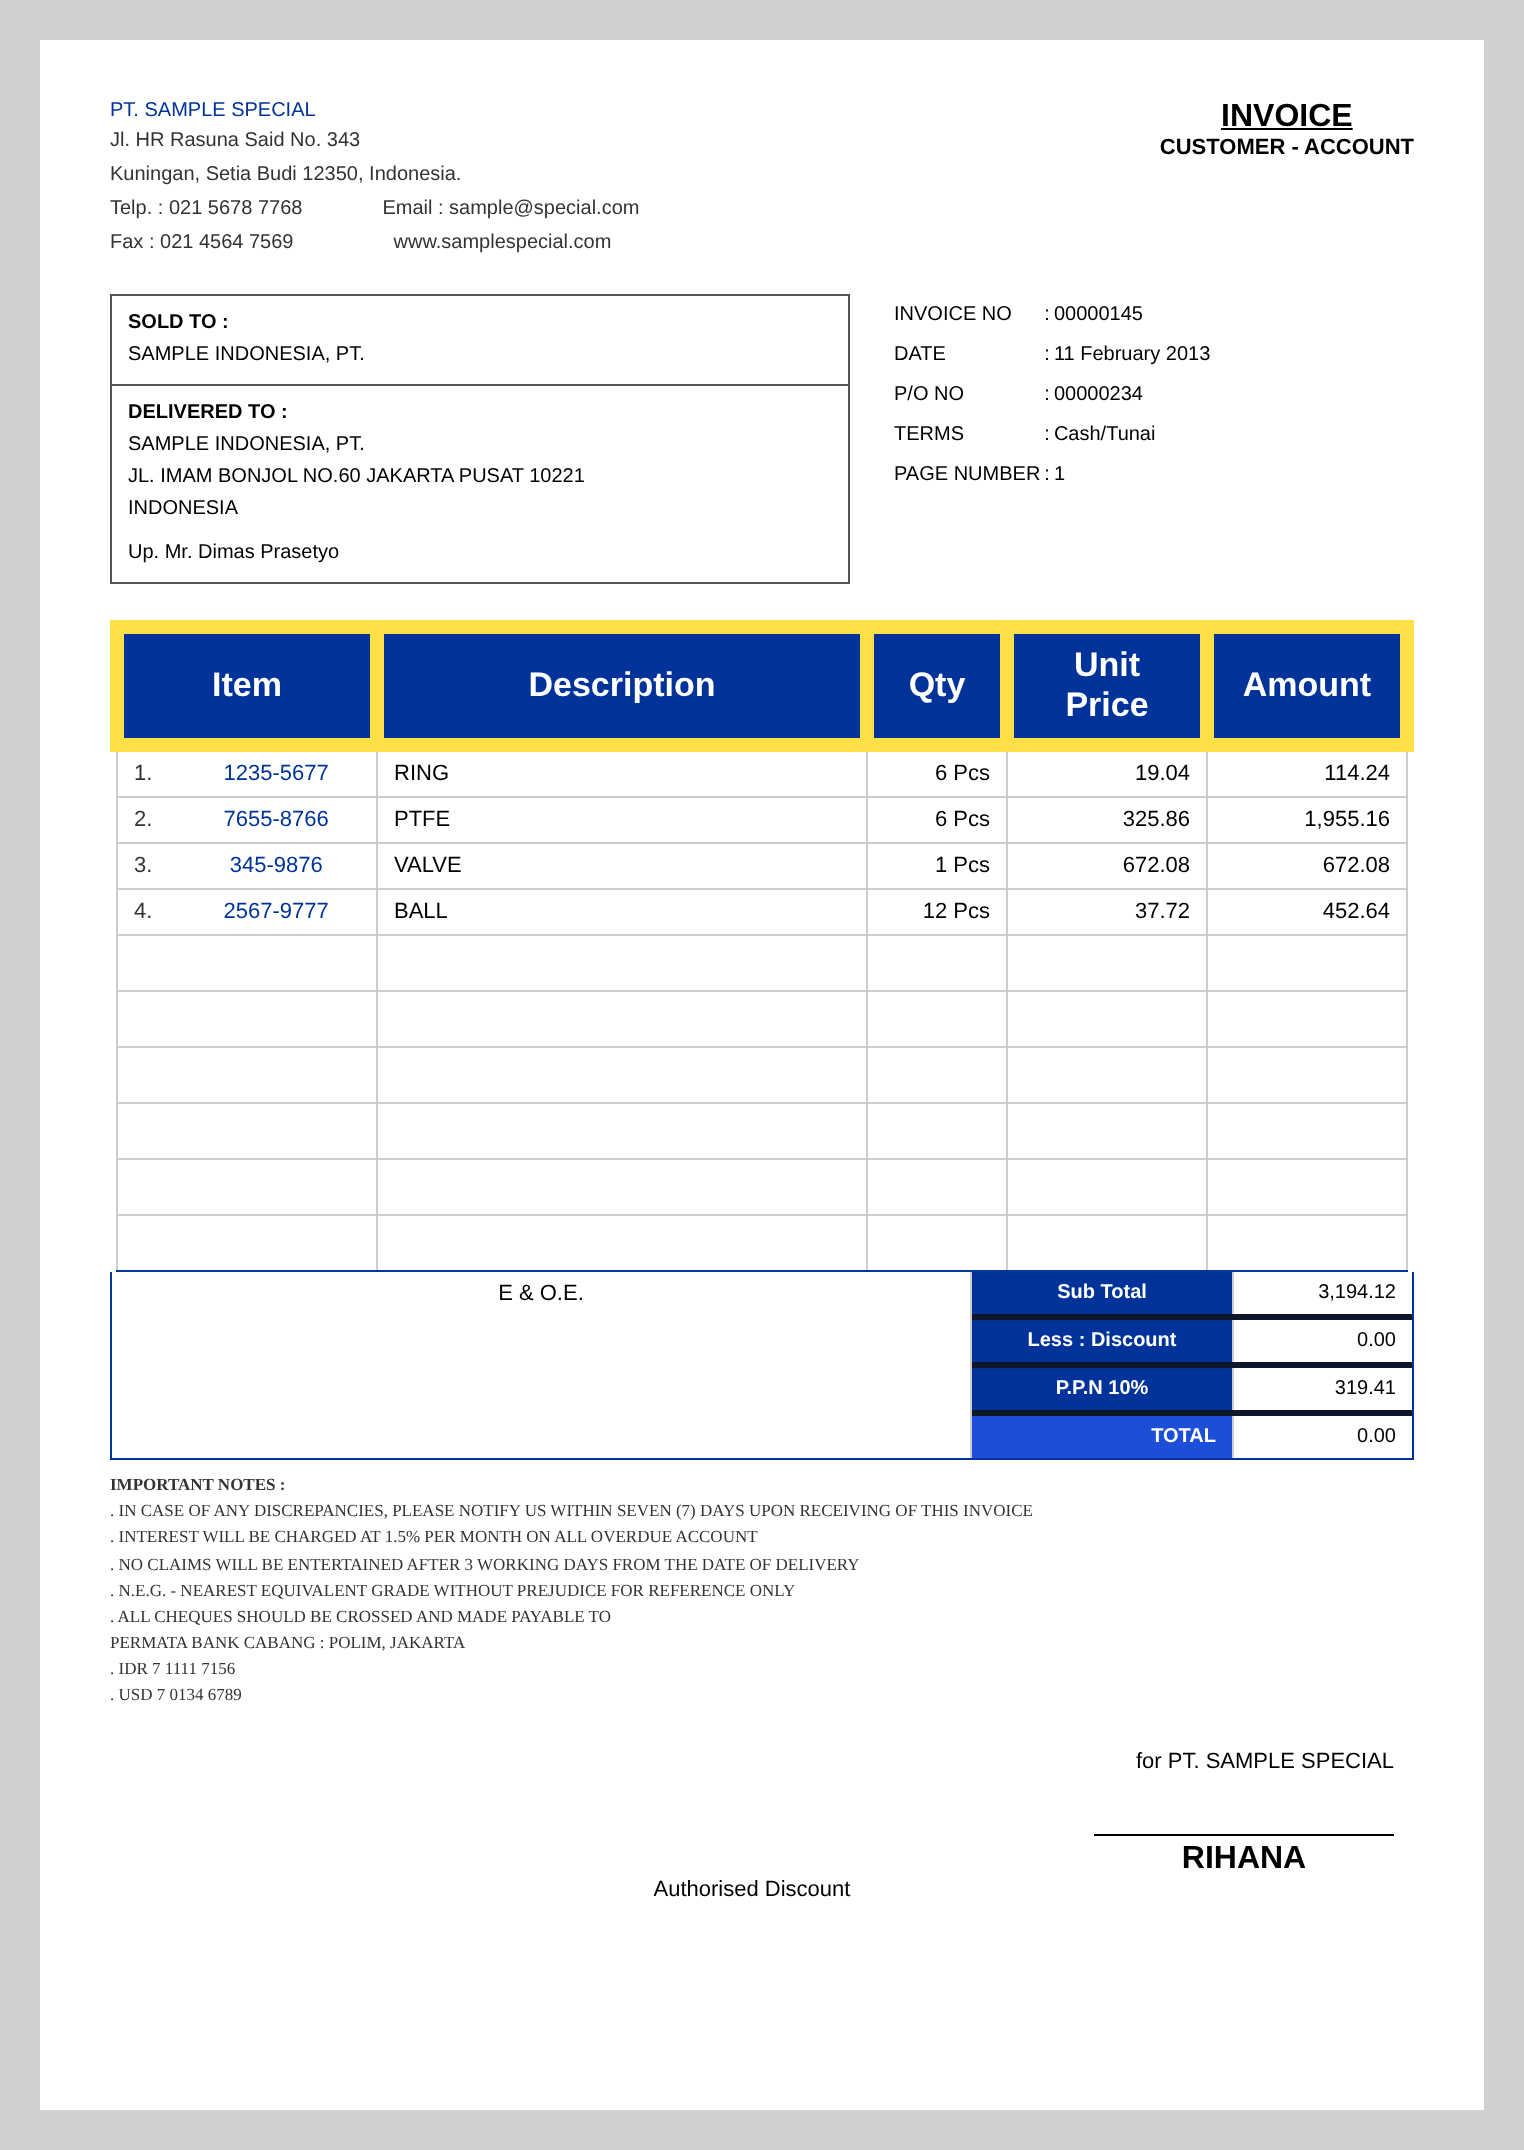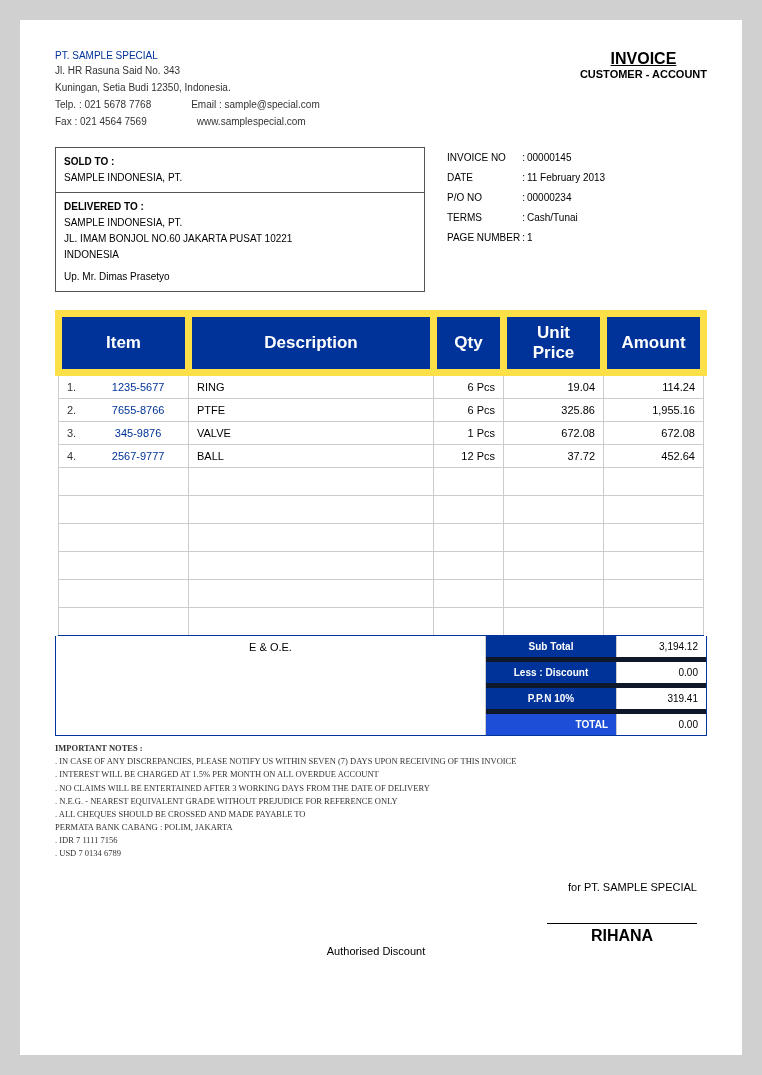--- a/index.html
+++ b/index.html
@@ -99,21 +99,21 @@
     .col-desc { text-align: left; }
     .col-qty { width: 70px; text-align: right; }
     .col-price { width: 100px; text-align: right; }
     .col-amount { width: 100px; text-align: right; }
 
     .item-number { float: left; margin-right: 4px; color: #333; }
     .item-code { margin-left: 16px; color: #003399; }
     .total-row {
       display: flex;
       align-items: center;
-      border-bottom: 5px solid #0f172a;
+      border-bottom: 3px solid #0f172a;
     }
     .total-label {
       flex: 1;
       padding: 5px 8px;
       font-size: 10px;
       font-weight: bold;
       color: #fff;
       background: #003399;
       text-align: center;
     }

